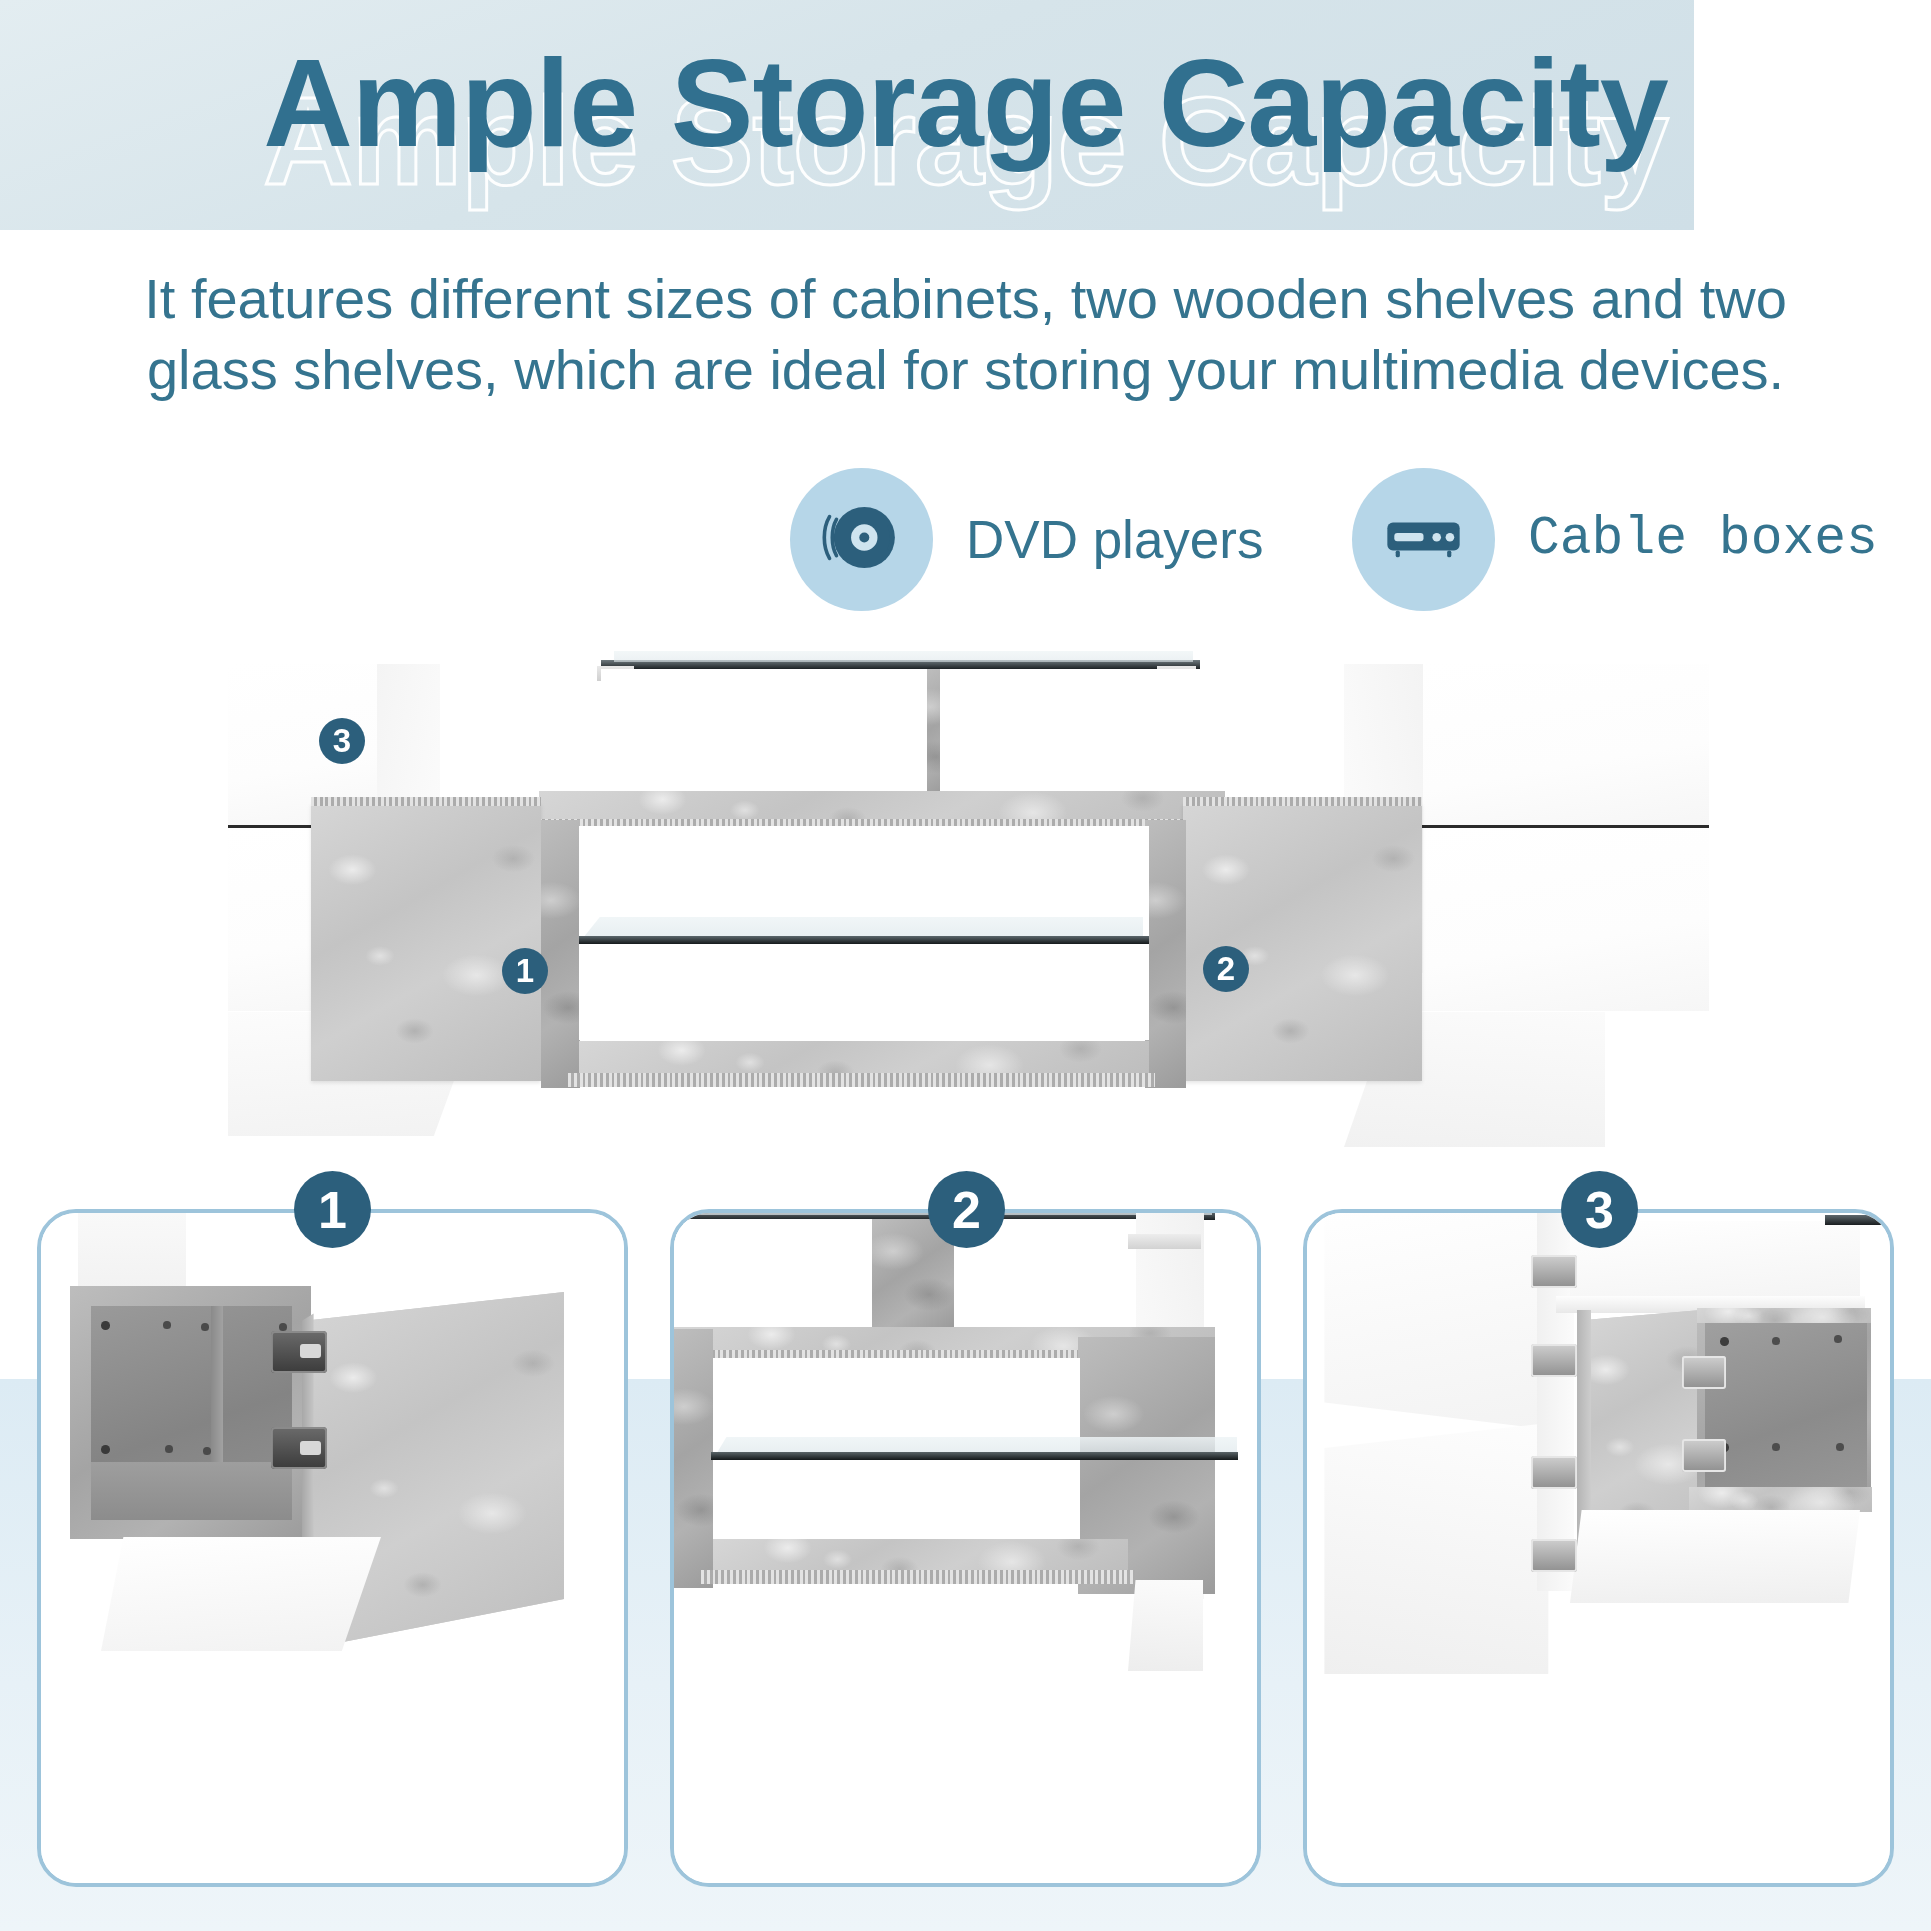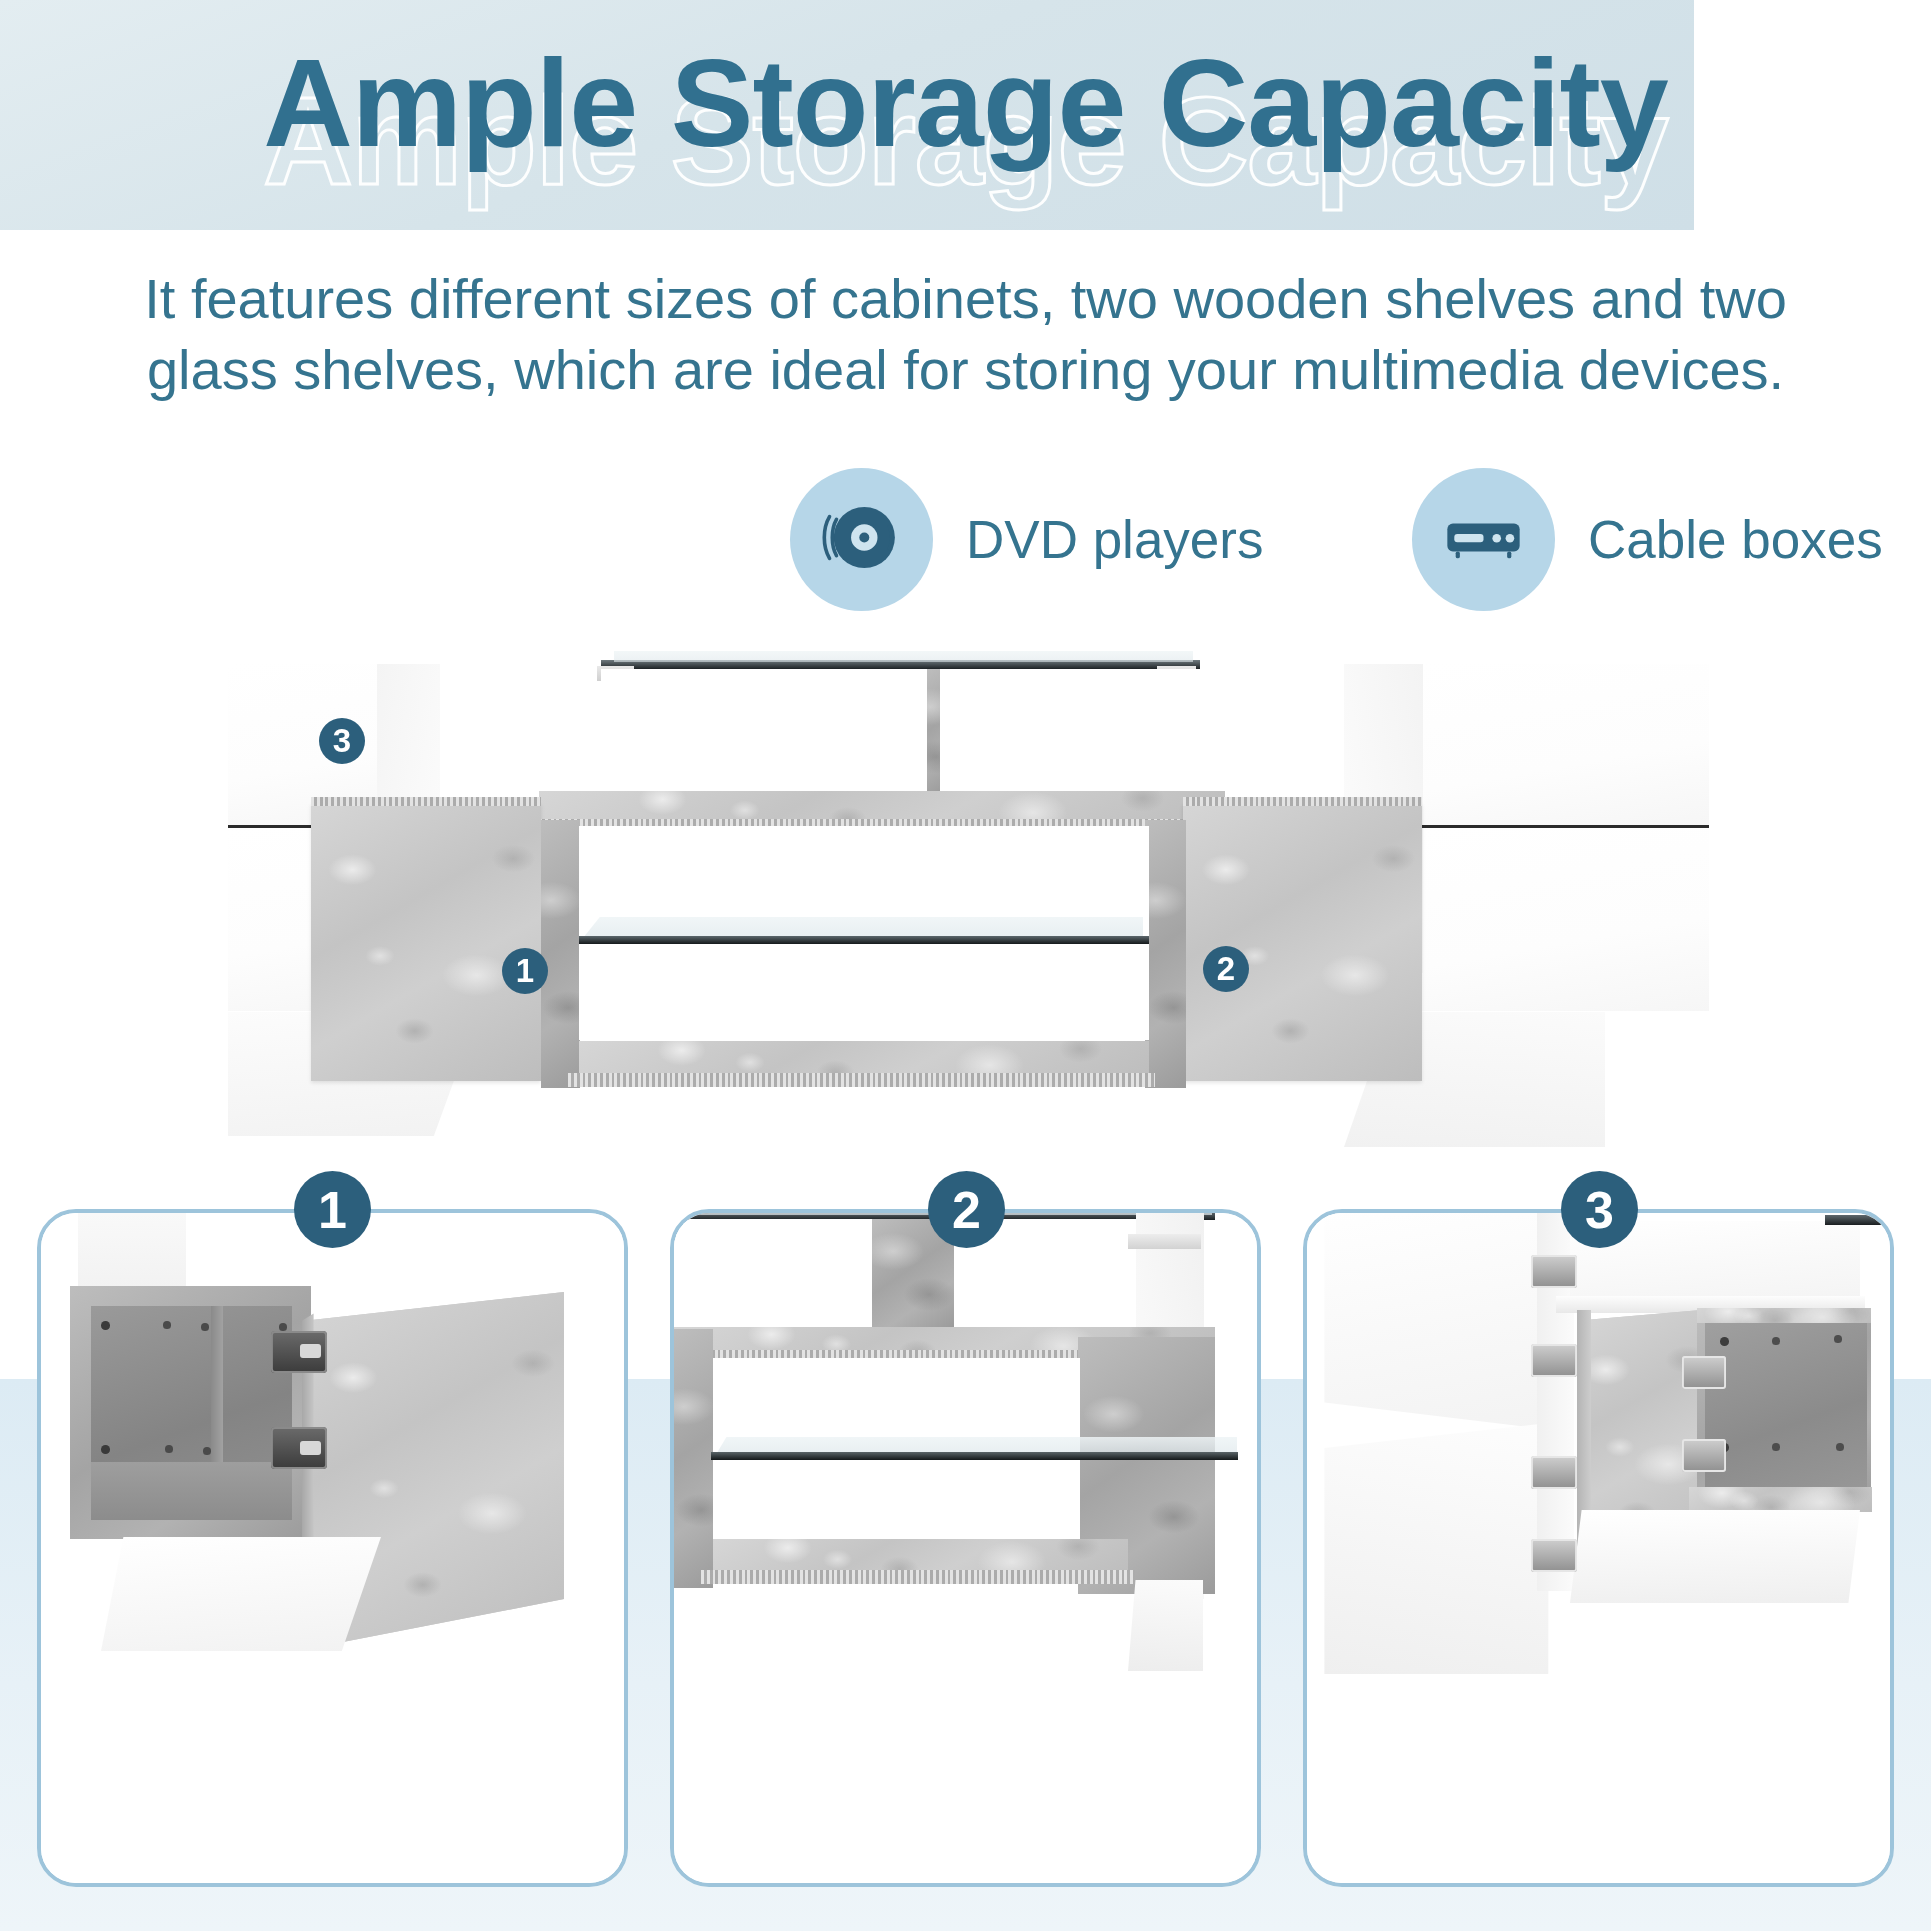--- a/index.html
+++ b/index.html
@@ -217,21 +217,21 @@
           <circle cx="34" cy="32" r="3.6" fill="#2c5f7c"></circle>
           <path d="M14 19c-4 7-4 19 0 26" stroke="#2c5f7c" stroke-width="2.6" fill="none" stroke-linecap="round"></path>
           <path d="M9 17c-5 8.5-5 21.5 0 30" stroke="#2c5f7c" stroke-width="2.6" fill="none" stroke-linecap="round"></path>
           <path d="M52 24c2.2 5 2.2 11 0 16" stroke="#2c5f7c" stroke-width="2.6" fill="none" stroke-linecap="round"></path>
         </svg>
       </span>
     </div>
     <div class="feature-label">DVD players</div>
   </div>
 
-  <div class="feature-item" style="left:1412px;">
+  <div class="feature-item" style="left:1352px;font-family:Liberation Mono, monospace;">
     <div class="feature-circle">
       <span>
         <svg width="89" height="89" viewBox="0 0 64 64">
           <rect x="6" y="22" width="52" height="20" rx="4" fill="#2c5f7c"></rect>
           <rect x="11" y="29.5" width="21" height="6" rx="2.2" fill="#cfe4ef"></rect>
           <circle cx="41.5" cy="32.5" r="3.1" fill="#cfe4ef"></circle>
           <circle cx="51" cy="32.5" r="3.1" fill="#cfe4ef"></circle>
           <rect x="12" y="42" width="3" height="5" rx="1.4" fill="#2c5f7c"></rect>
           <rect x="49" y="42" width="3" height="5" rx="1.4" fill="#2c5f7c"></rect>
         </svg>

